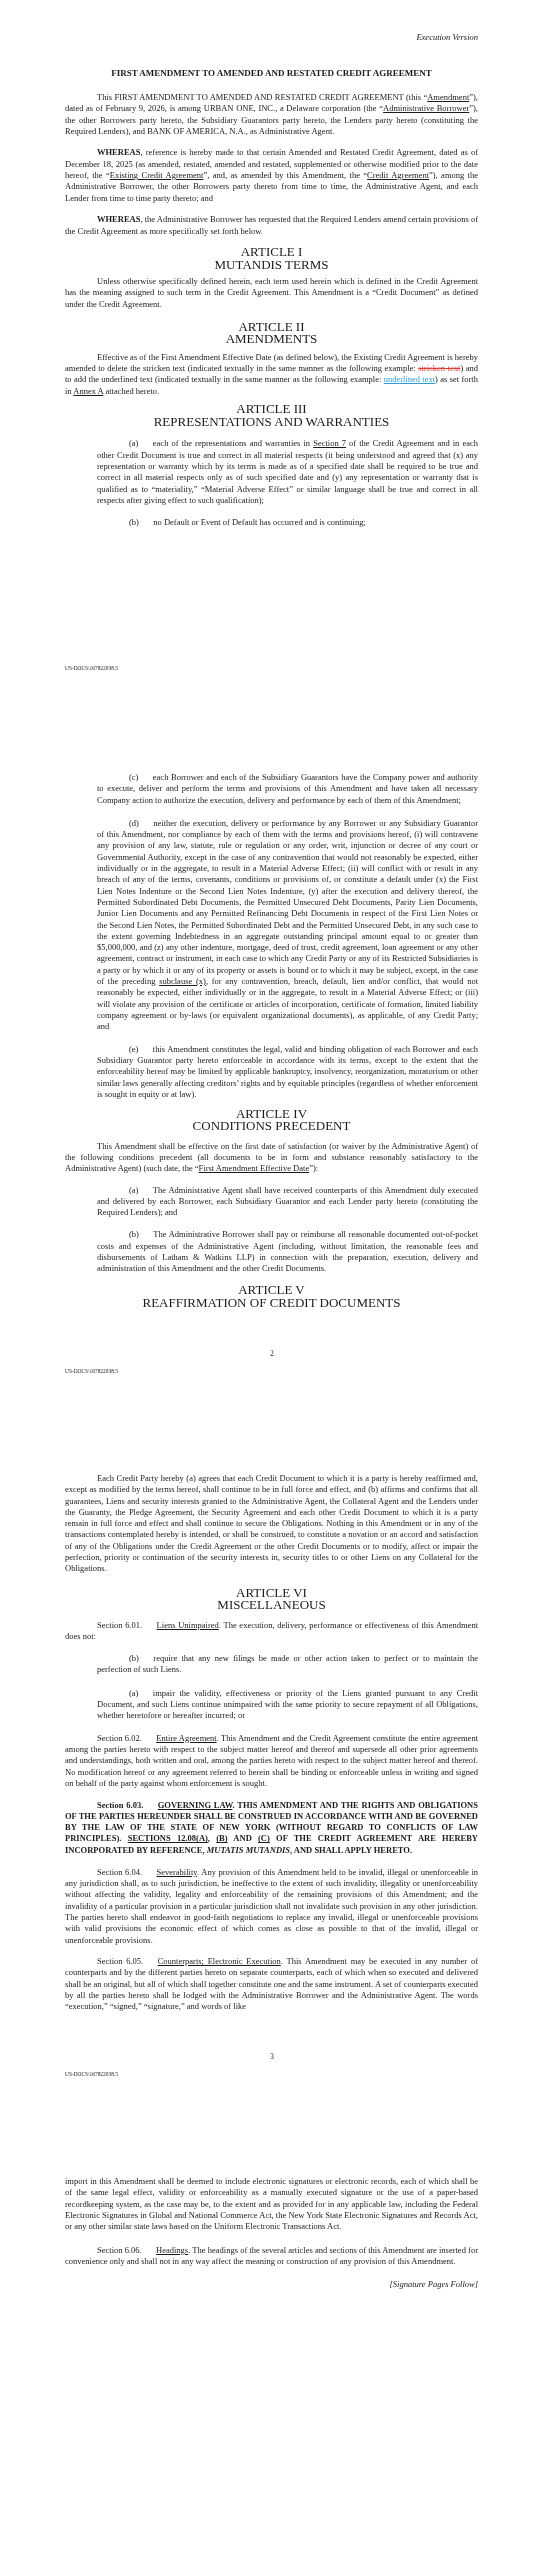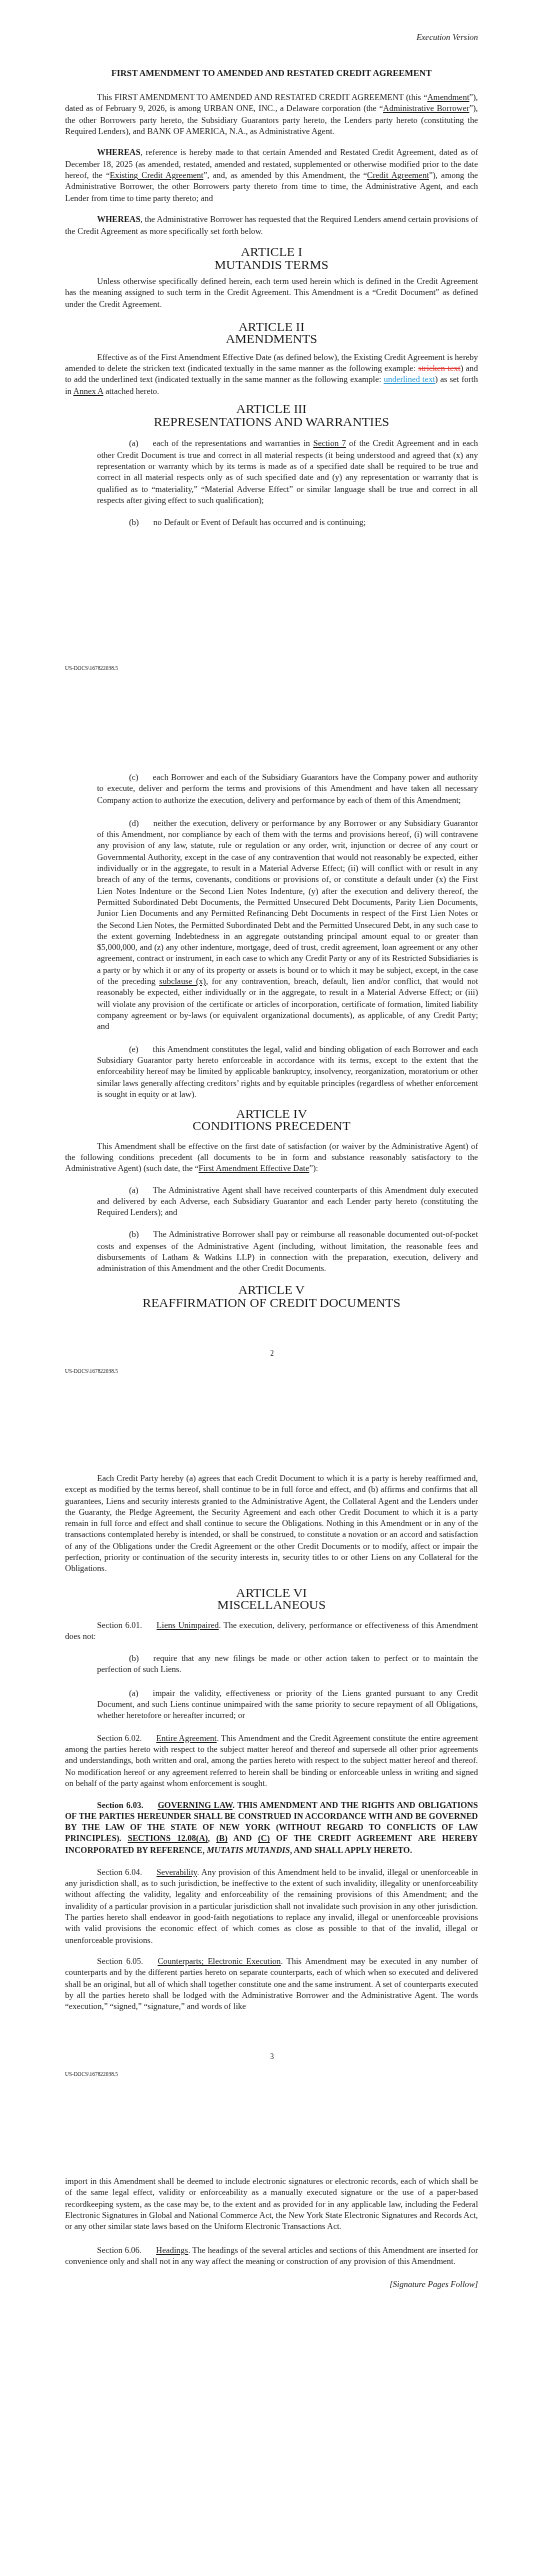--- a/index.html
+++ b/index.html
@@ -74,21 +74,21 @@
   <div class="page pg2">
     <div class="content">
         <p class="para ind-clause" style="margin-top: 0px;"><span class="run-n">(c)</span><span class="tab"></span><span class="run-n">each Borrower and each of the Subsidiary Guarantors have the Company power and authority to execute, deliver and perform the terms and provisions of this Amendment and have taken all necessary Company action to authorize the execution, delivery and performance by each of them of this Amendment;</span></p>
         <p class="para ind-clause" style="margin-top: 12px;"><span class="run-n">(d)</span><span class="tab"></span><span class="run-n">neither the execution, delivery or performance by any Borrower or any Subsidiary Guarantor of this Amendment, nor compliance by each of them with the terms and provisions hereof, (i) will contravene any provision of any law, statute, rule or regulation or any order, writ, injunction or decree of any court or Governmental Authority, except in the case of any contravention that would not reasonably be expected, either individually or in the aggregate, to result in a Material Adverse Effect; (ii) will conflict with or result in any breach of any of the terms, covenants, conditions or provisions of, or constitute a default under (x) the First Lien Notes Indenture or the Second Lien Notes Indenture, (y) after the execution and delivery thereof, the Permitted Subordinated Debt Documents, the Permitted Unsecured Debt Documents, Parity Lien Documents, Junior Lien Documents and any Permitted Refinancing Debt Documents in respect of the First Lien Notes or the Second Lien Notes, the Permitted Subordinated Debt and the Permitted Unsecured Debt, in any such case to the extent governing Indebtedness in an aggregate outstanding principal amount equal to or greater than $5,000,000, and (z) any other indenture, mortgage, deed of trust, credit agreement, loan agreement or any other agreement, contract or instrument, in each case to which any Credit Party or any of its Restricted Subsidiaries is a party or by which it or any of its property or assets is bound or to which it may be subject, except, in the case of the preceding </span><span class="run-u">subclause (x)</span><span class="run-n">, for any contravention, breach, default, lien and/or conflict, that would not reasonably be expected, either individually or in the aggregate, to result in a Material Adverse Effect; or (iii) will violate any provision of the certificate or articles of incorporation, certificate of formation, limited liability company agreement or by-laws (or equivalent organizational documents), as applicable, of any Credit Party; and</span></p>
         <p class="para ind-clause" style="margin-top: 11.3px;"><span class="run-n">(e)</span><span class="tab"></span><span class="run-n">this Amendment constitutes the legal, valid and binding obligation of each Borrower and each Subsidiary Guarantor party hereto enforceable in accordance with its terms, except to the extent that the enforceability hereof may be limited by applicable bankruptcy, insolvency, reorganization, moratorium or other similar laws generally affecting creditors’ rights and by equitable principles (regardless of whether enforcement is sought in equity or at law).</span></p>
         <div class="heading" style="margin-top: 7.2px;">
           <div>ARTICLE IV</div>
           <div>CONDITIONS PRECEDENT</div>
         </div>
         <p class="para ind-first" style="margin-top: 8.2px;"><span class="run-n">This Amendment shall be effective on the first date of satisfaction (or waiver by the Administrative Agent) of the following conditions precedent (all documents to be in form and substance reasonably satisfactory to the Administrative Agent) (such date, the “</span><span class="run-u">First Amendment Effective Date</span><span class="run-n">”):</span></p>
-        <p class="para ind-clause" style="margin-top: 10.3px;"><span class="run-n">(a)</span><span class="tab"></span><span class="run-n">The Administrative Agent shall have received counterparts of this Amendment duly executed and delivered by each Adverse, each Subsidiary Guarantor and each Lender party hereto (constituting the Required Lenders); and</span></p>
+        <p class="para ind-clause" style="margin-top: 10.3px;"><span class="run-n">(a)</span><span class="tab"></span><span class="run-n">The Administrative Agent shall have received counterparts of this Amendment duly executed and delivered by each Borrower, each Subsidiary Guarantor and each Lender party hereto (constituting the Required Lenders); and</span></p>
         <p class="para ind-clause" style="margin-top: 10.8px;"><span class="run-n">(b)</span><span class="tab"></span><span class="run-n">The Administrative Borrower shall pay or reimburse all reasonable documented out-of-pocket costs and expenses of the Administrative Agent (including, without limitation, the reasonable fees and disbursements of Latham &amp; Watkins LLP) in connection with the preparation, execution, delivery and administration of this Amendment and the other Credit Documents.</span></p>
         <div class="heading" style="margin-top: 9.8px;">
           <div>ARTICLE V</div>
           <div>REAFFIRMATION OF CREDIT DOCUMENTS</div>
         </div>
       </div>
     <div class="pagenum">2</div>
     <div class="docid">US-DOCS\167822038.5</div>
   </div>
 

